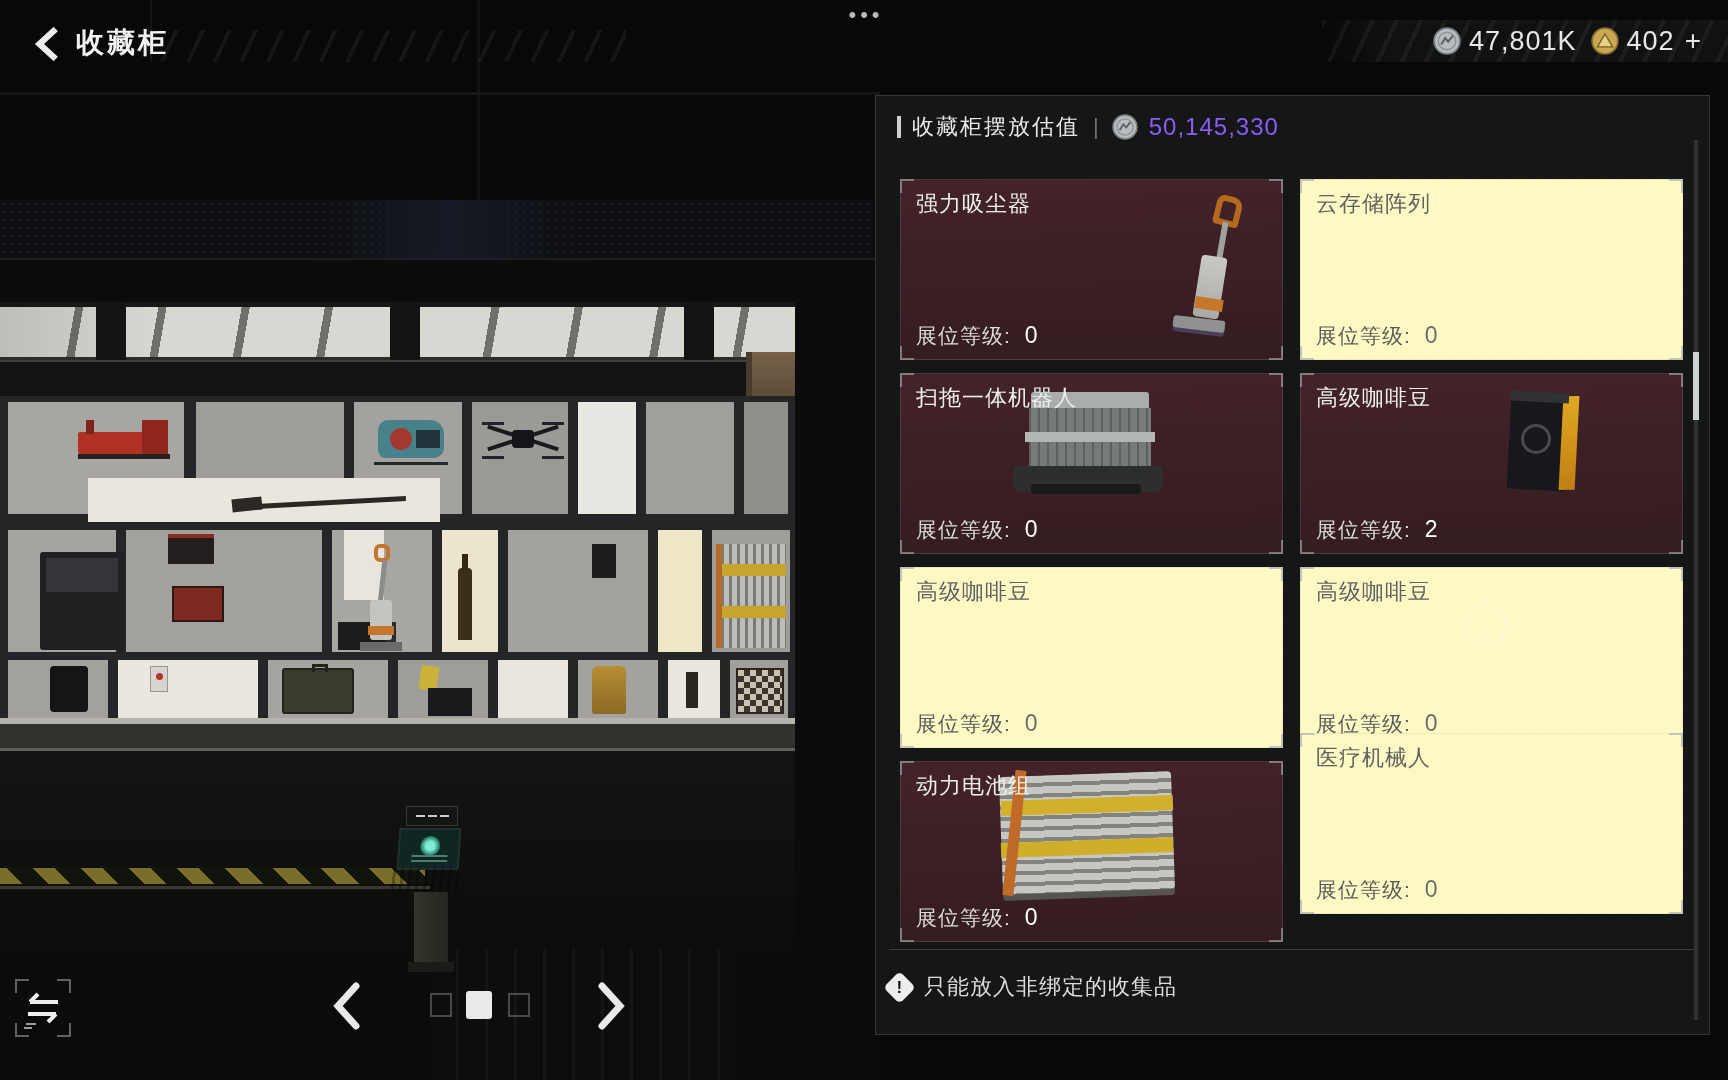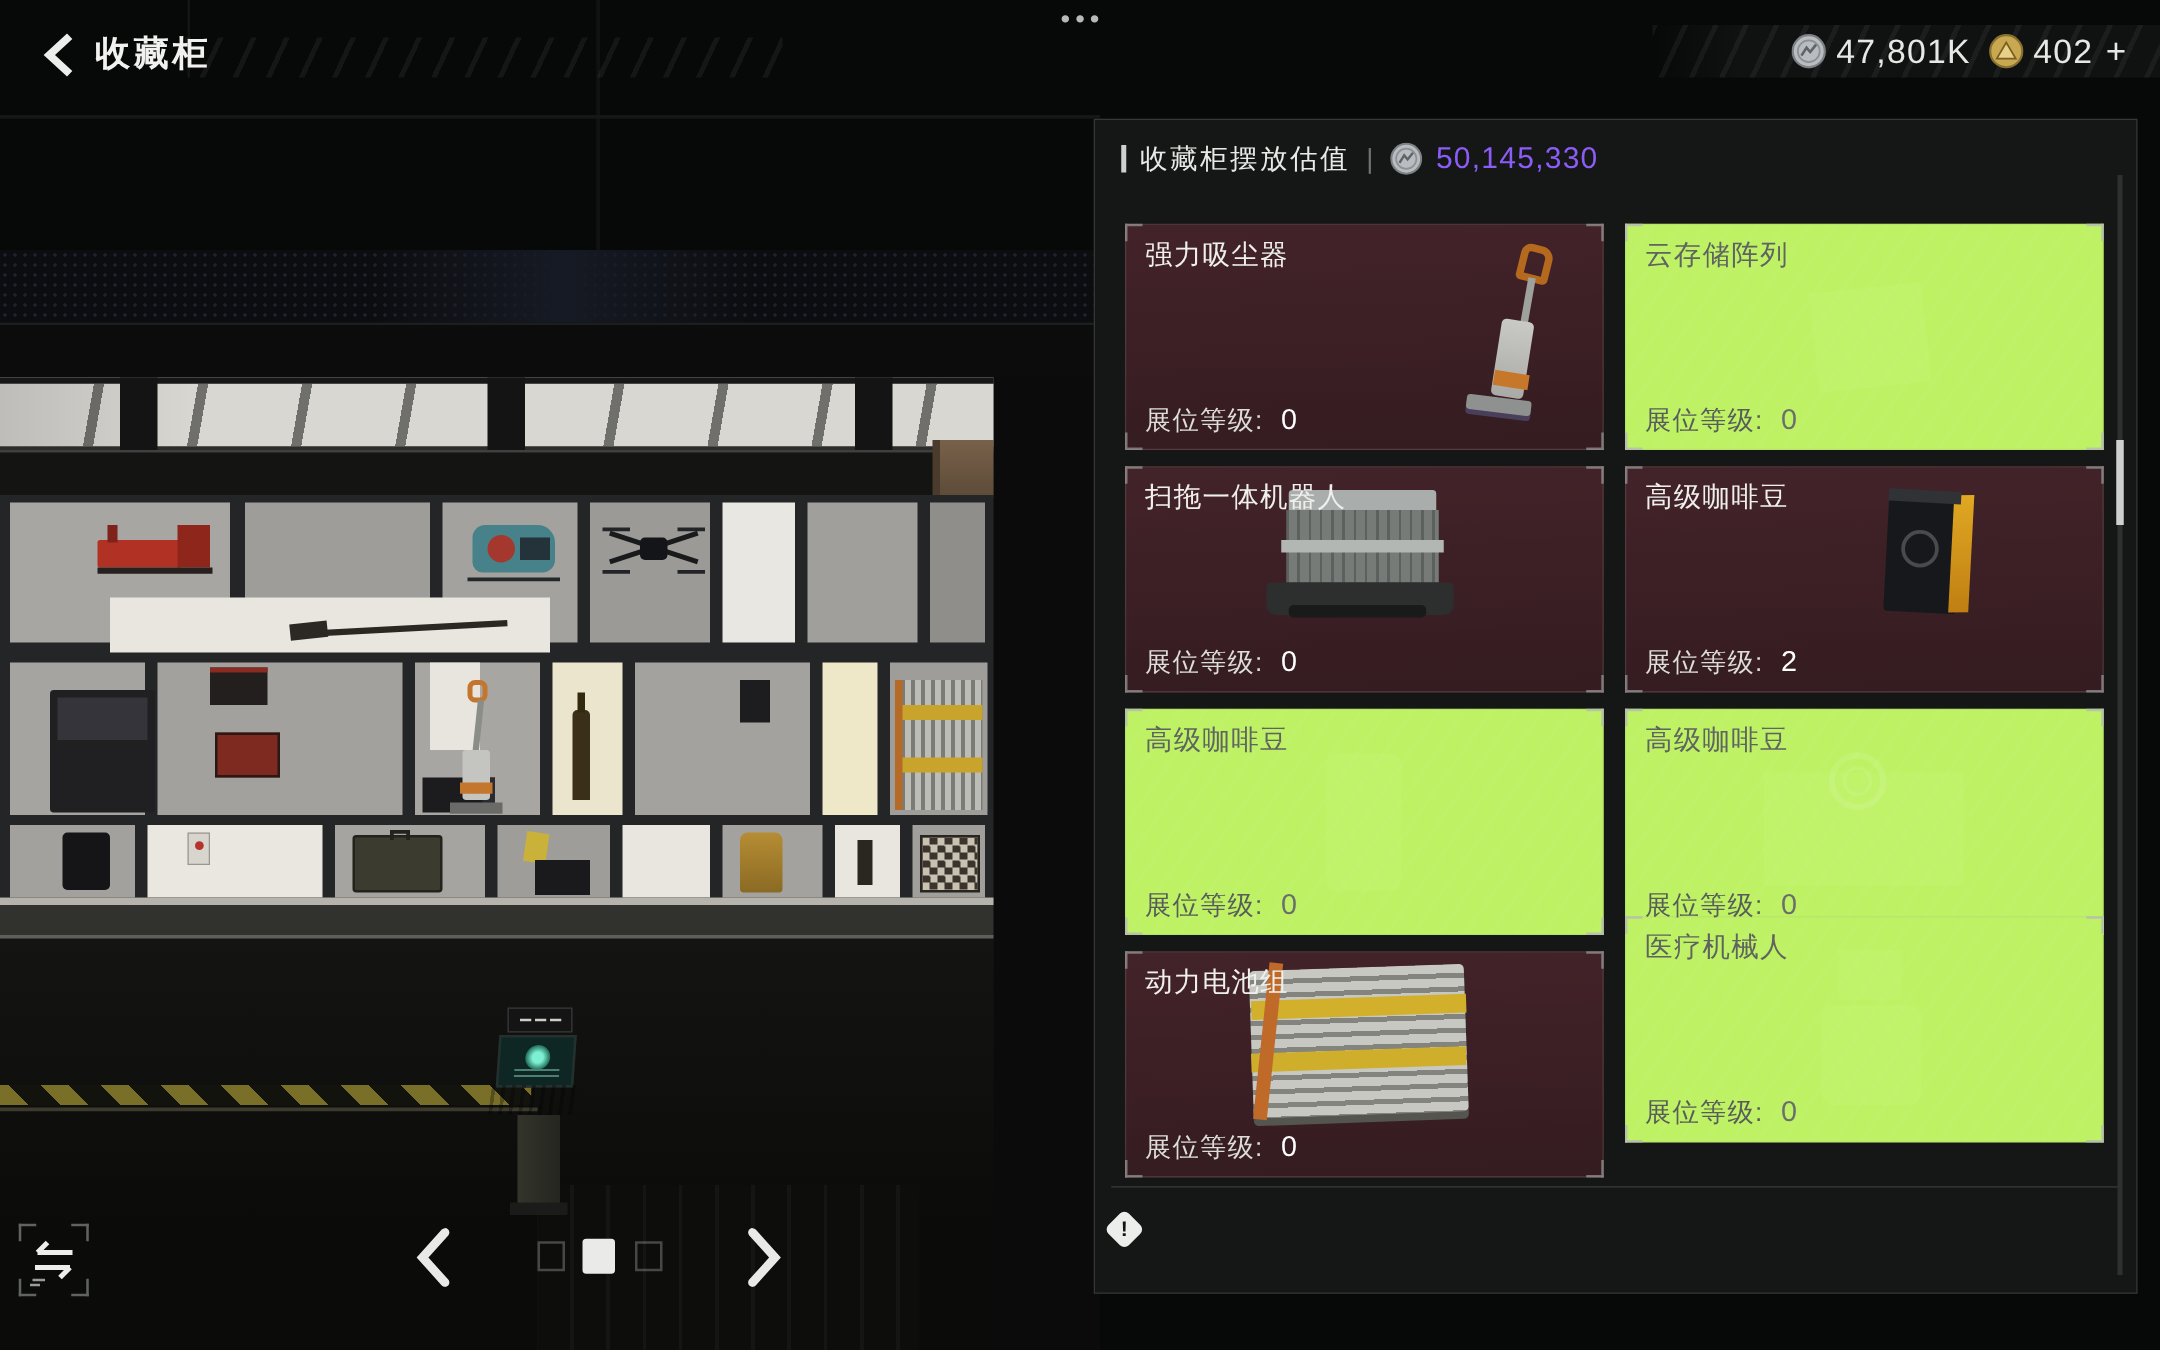--- a/index.html
+++ b/index.html
@@ -31,21 +31,21 @@
     border:1px solid #343736; z-index:20; }
   .panel-header { position:absolute; left:21px; top:16px; display:flex; align-items:center; gap:11px; }
   .hdr-tick { width:4px; height:22px; background:#cfd1cf; }
   .hdr-label { color:#e9e9e7; font-size:22px; letter-spacing:2px; }
   .hdr-sep { color:#6f7271; font-size:22px; margin:0 2px; }
   .hdr-value { color:#8b5cf6; font-size:24px; letter-spacing:1px; }
 
   .card { position:absolute; width:383px; height:181px; cursor:pointer;
     background:linear-gradient(178deg,#422329 0%, #3b1f24 55%, #341c20 100%);
     border:1px solid rgba(190,170,170,0.18); }
-  .card.dim { background:#bef264; border:1px solid rgba(150,156,152,0.16);padding-left:44px; }
+  .card.dim { background:#fef9c3; border:1px solid rgba(150,156,152,0.16);padding-left:44px; }
   .card.dim::before { content:""; position:absolute; inset:0;
     background:repeating-linear-gradient(125deg, rgba(255,255,255,0.03) 0 3px, transparent 3px 17px); }
   .bracket, .bracket2 { position:absolute; inset:0; pointer-events:none; }
   .bracket::before  { content:""; position:absolute; left:-1px; top:-1px; width:12px; height:12px; border-left:2px solid #b7bab8; border-top:2px solid #b7bab8; }
   .bracket::after   { content:""; position:absolute; right:-1px; top:-1px; width:12px; height:12px; border-right:2px solid #b7bab8; border-top:2px solid #b7bab8; }
   .bracket2::before { content:""; position:absolute; left:-1px; bottom:-1px; width:12px; height:12px; border-left:2px solid #b7bab8; border-bottom:2px solid #b7bab8; }
   .bracket2::after  { content:""; position:absolute; right:-1px; bottom:-1px; width:12px; height:12px; border-right:2px solid #b7bab8; border-bottom:2px solid #b7bab8; }
   .card .bracket::before,.card .bracket::after,.card .bracket2::before,.card .bracket2::after { opacity:.55; }
   .card.dim .bracket::before,.card.dim .bracket::after,.card.dim .bracket2::before,.card.dim .bracket2::after { opacity:.8; }
 
@@ -449,20 +449,21 @@
           <span class="lv">0</span>
       </div>
     </div>
   </div>
 
   <div class="abs divider"></div>
   <div class="abs warning">
     <div class="warn-ico">
         <span>!</span>
       </div>
+    <div class="warn-text">只能放入非绑定的收集品</div>
   </div>
   <div class="abs scroll-track"></div>
   <div class="abs scroll-thumb"></div>
 
   <div class="abs swap-btn">
     <span class="bracket"></span><span class="bracket2"></span>
     <svg width="54" height="56" viewBox="0 0 54 56">
       <path d="M14 22 H42 M14 22 L22 14" fill="none" stroke="#ededeb" stroke-width="4"></path>
       <path d="M40 34 H12 M40 34 L32 42" fill="none" stroke="#ededeb" stroke-width="4"></path>
       <path d="M10 44 L20 44 M8 48 L16 48" stroke="#9a9c9a" stroke-width="2"></path>

